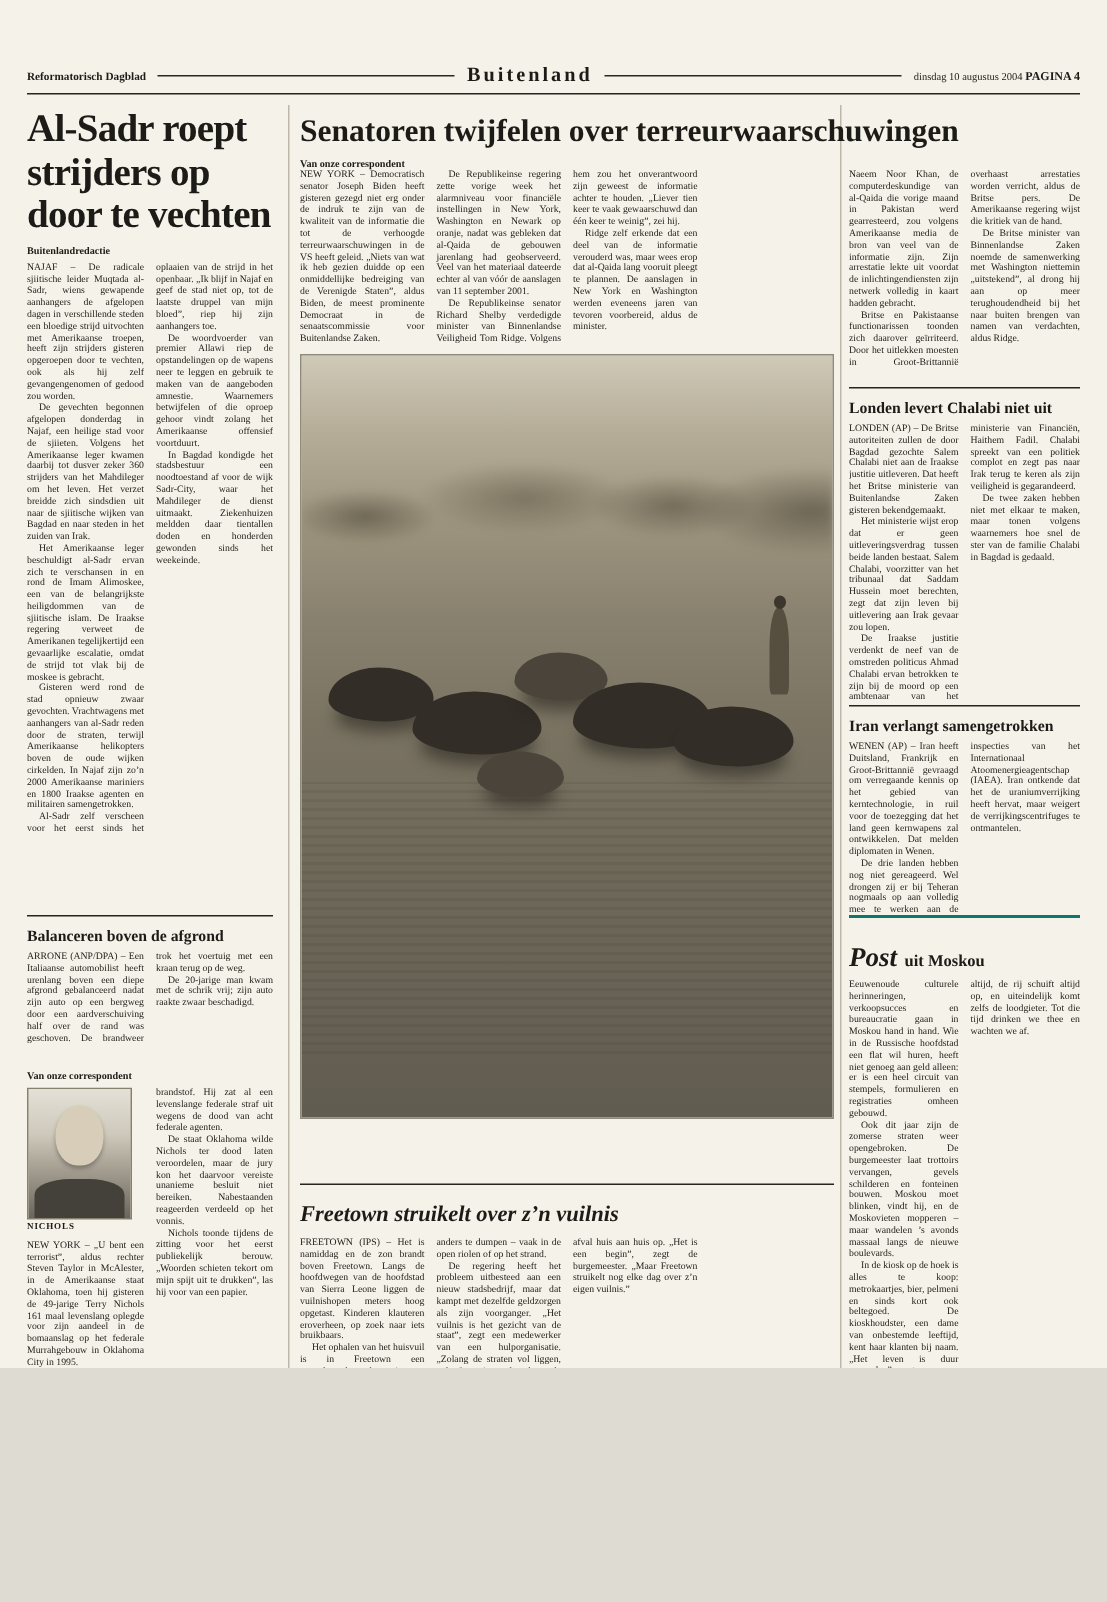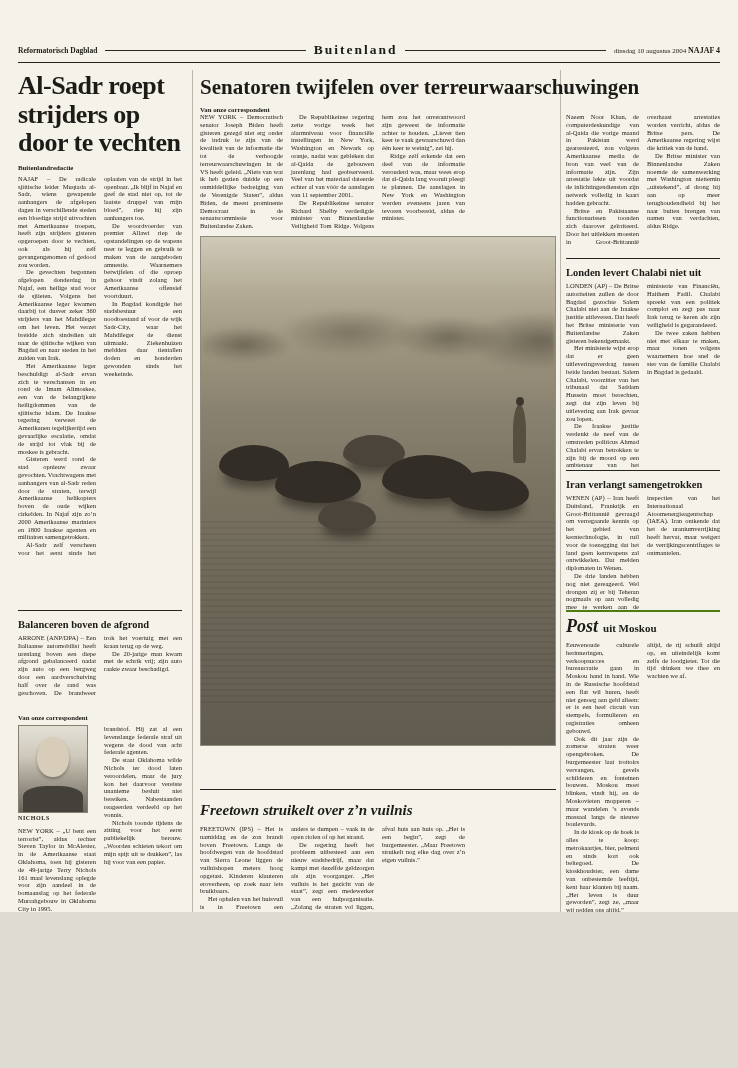--- a/index.html
+++ b/index.html
@@ -54,39 +54,39 @@
   
   .portrait-figure { width:72px; margin:0 4px 4px 0; }
   .portrait { position:relative; width:70px; height:88px; border:1px solid #86816f;
     background:linear-gradient(180deg,#e4e0d6 0%,#cfc9bc 35%,#a8a295 60%,#6b665c 100%); overflow:hidden; }
   .portrait .head { position:absolute; left:50%; top:13%; width:32px; height:40px; transform:translateX(-50%);
     background:#d8cdb9; border-radius:50% 50% 46% 46%; box-shadow:0 2px 3px rgba(60,55,45,.4); }
   .portrait .shoulders { position:absolute; bottom:0; left:6%; width:88%; height:30%; background:#44403a; border-radius:40% 40% 0 0; }
   .portrait-caption { display:block; font-size:6px; font-weight:700; letter-spacing:.6px; margin-top:2px; }
 
   
-  .post-block { border-top:2px solid #4d7c0f; padding-top:4px; }
+  .post-block { border-top:2px solid #0f766e; padding-top:16px; }
   .post-title { display:flex; align-items:baseline; gap:5px; margin-bottom:4px; }
   .post-main { font-size:18px; font-style:italic; font-weight:700; }
   .post-rest { font-size:11px; font-weight:700; }
   .signature { font-size:7px; font-weight:700; margin-top:4px; }
 </style>
 </head>
 <body>
 
 <div class="page">
 
   <div class="abs header" style="left:18px; top:42px; width:702px;">
     <span class="masthead">Reformatorisch Dagblad</span>
     <span class="hline"></span>
     <span class="section-title">Buitenland</span>
     <span class="hline"></span>
     <span class="dateline">
       <span>dinsdag 10 augustus 2004</span>
-      <b class="pagenum"><span>NAJAF</span> <span>4</span></b>
+      <b class="pagenum"><span>PAGINA</span> <span>4</span></b>
     </span>
   </div>
   <div class="abs hr" style="left:18px; top:62px; width:702px;"></div>
 
   <div class="abs vr" style="left:192px; top:70px; height:985px;"></div>
   <div class="abs vr" style="left:560px; top:70px; height:985px;"></div>
 
   <div class="abs" style="left:18px; top:72px; width:164px;">
     <h1 class="h-main">Al-Sadr roept strijders op door te vechten</h1>
     <div class="byline">Buitenlandredactie</div>

